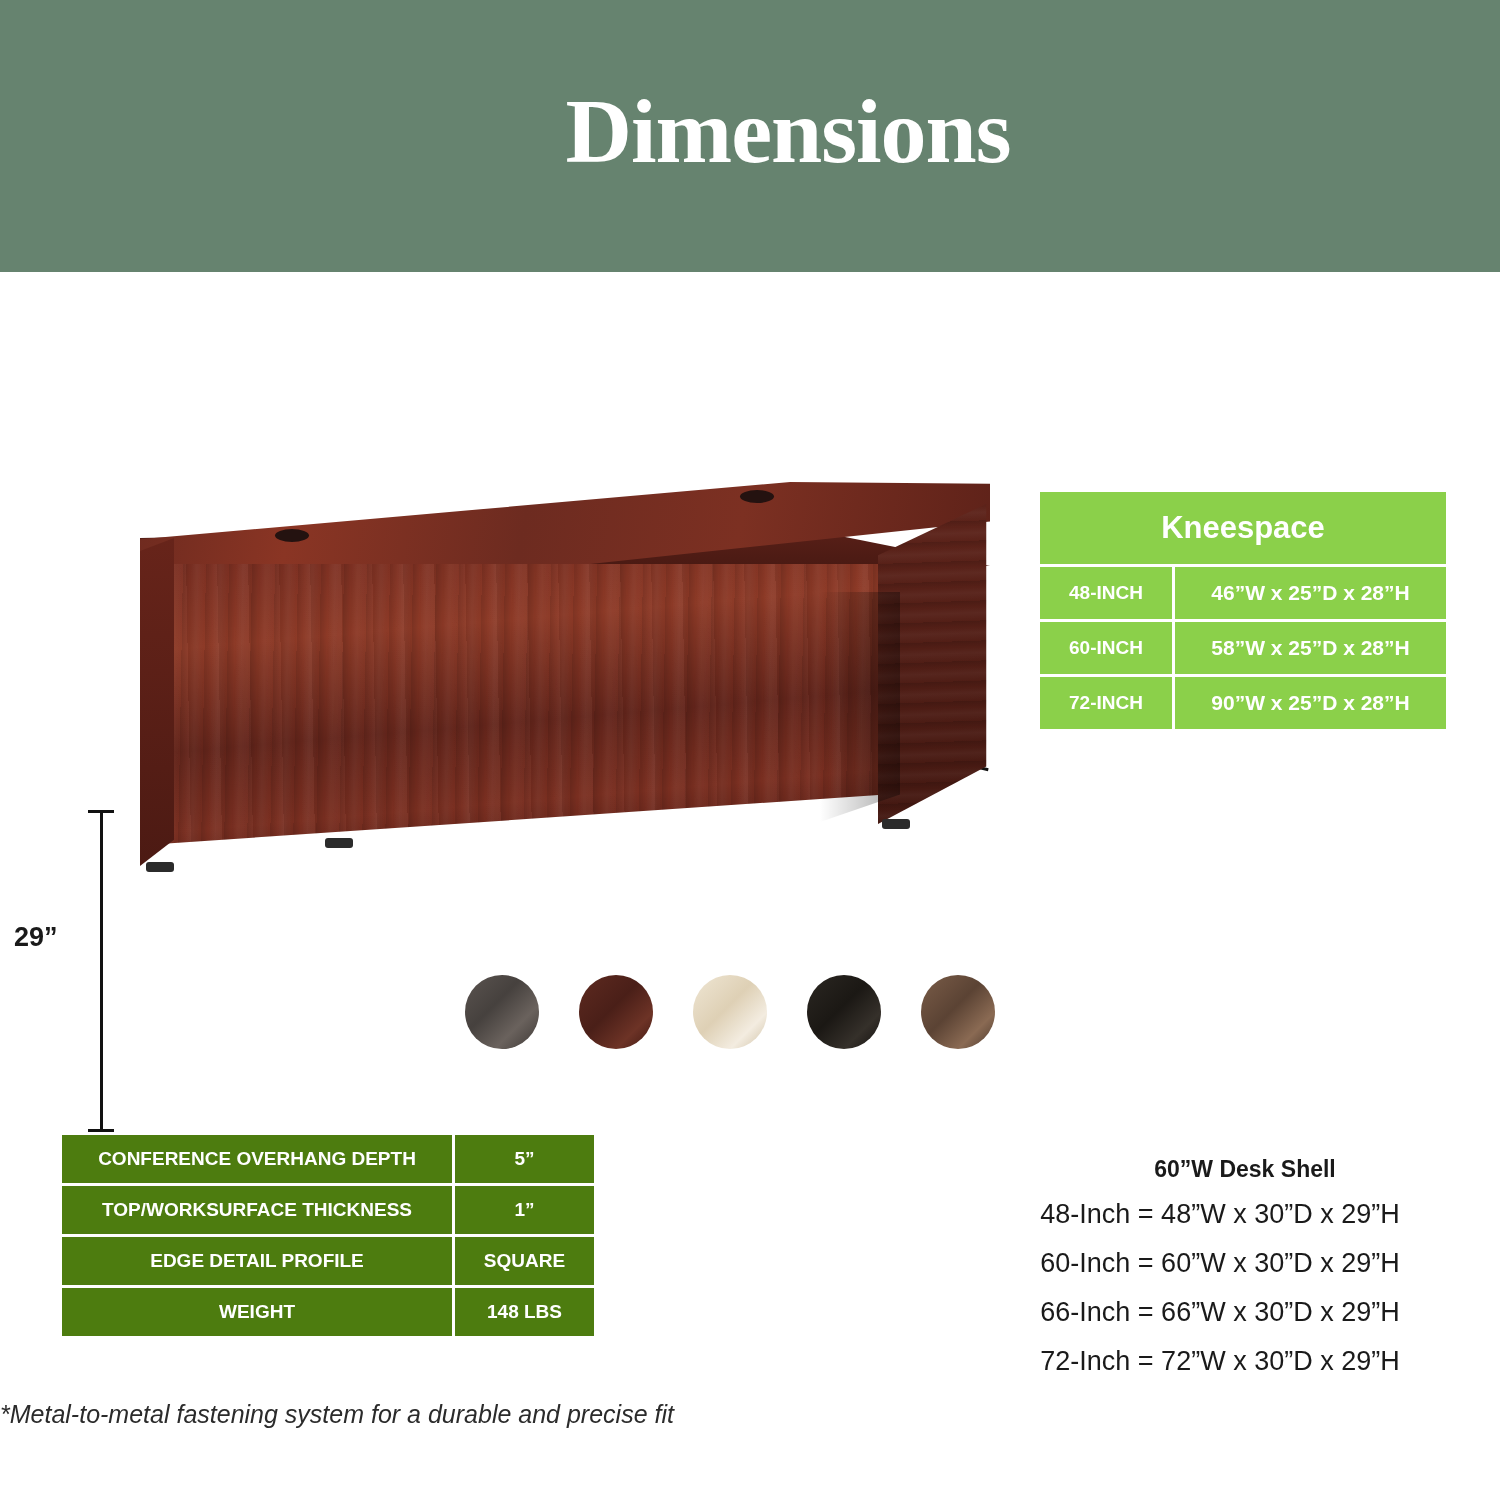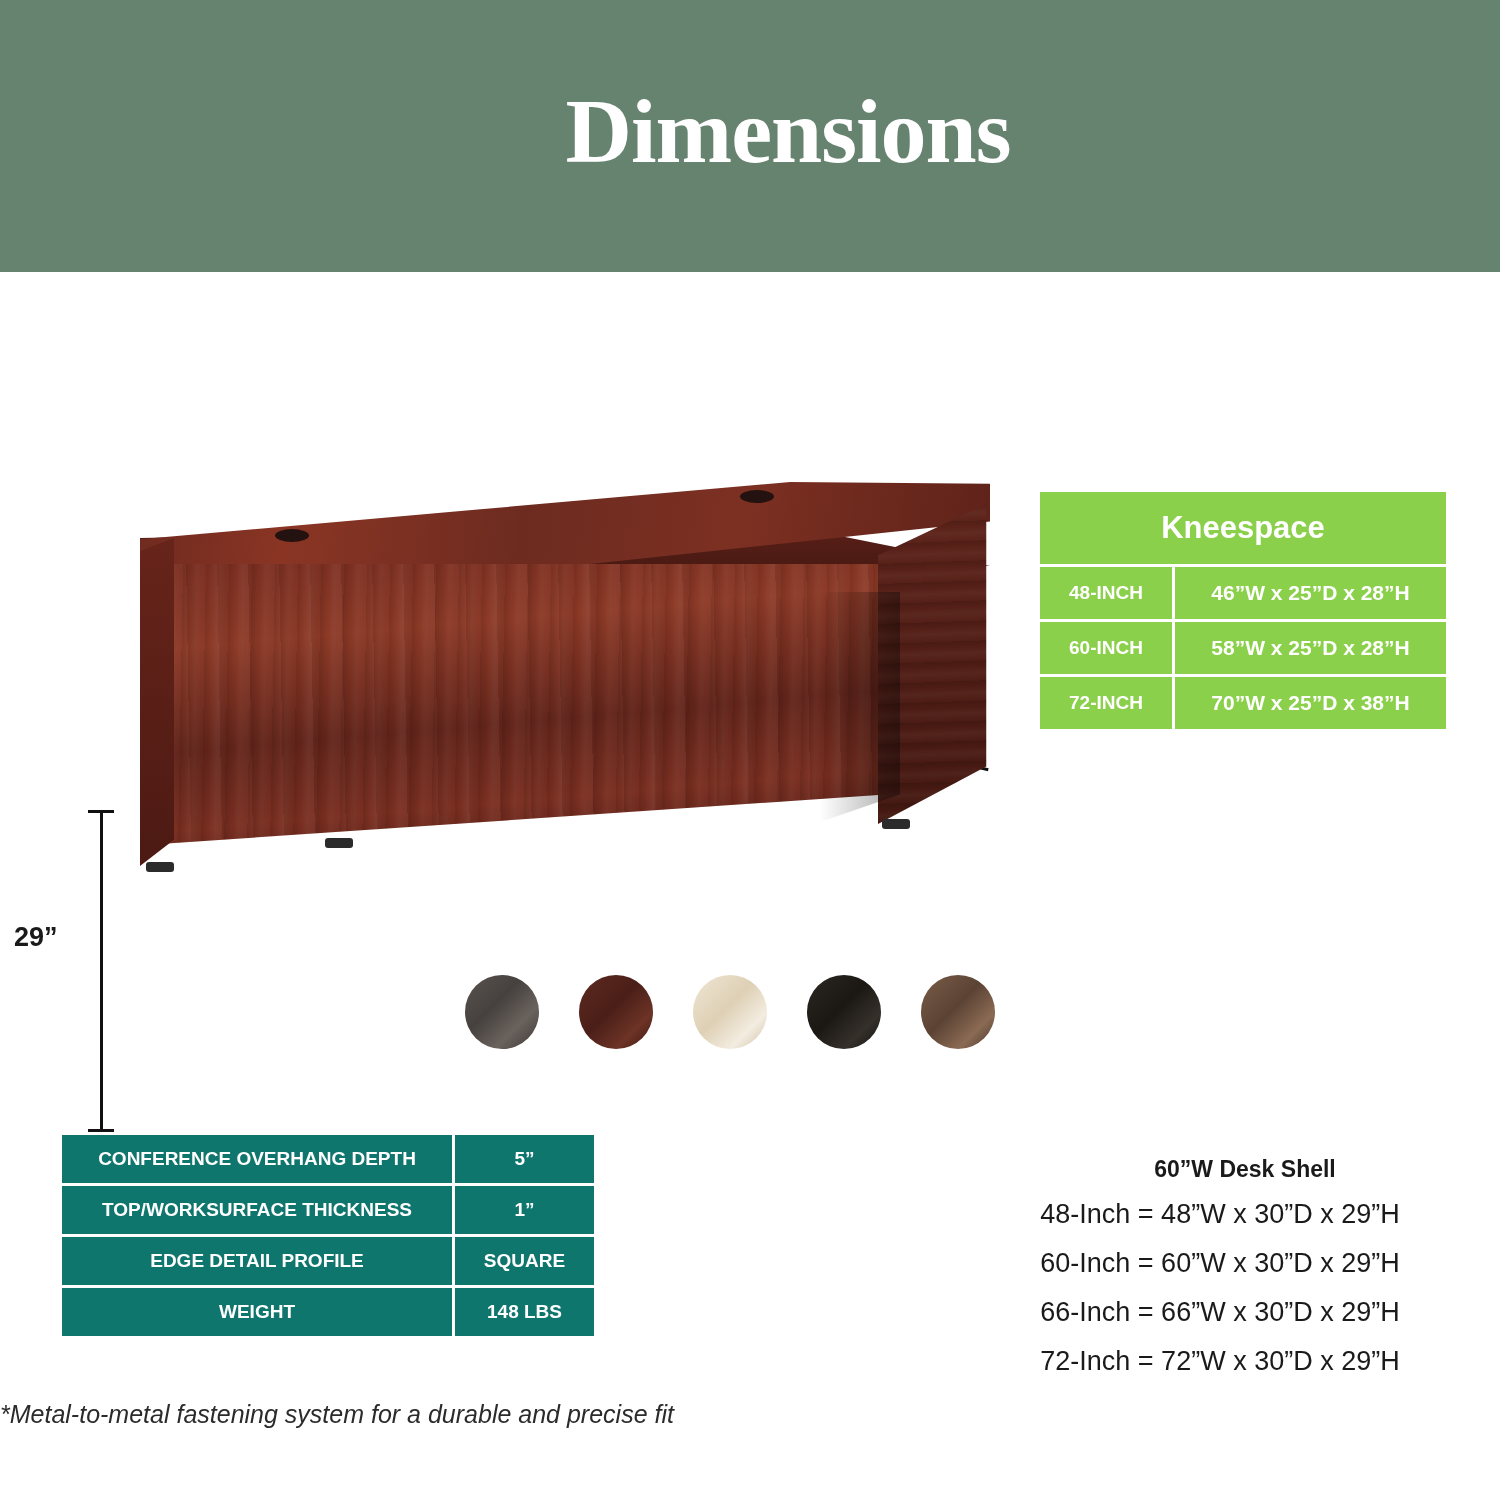--- a/index.html
+++ b/index.html
@@ -243,21 +243,21 @@
   
   .specs-table {
     position: absolute;
     left: 62px;
     top: 1135px;
     width: 532px;
     border-collapse: separate;
     border-spacing: 0;
   }
   .specs-table td {
-    background: #0f766e;
+    background: #4d7c0f;
     color: #ffffff;
     font-weight: bold;
     padding: 13px 0;
     text-align: center;
     border-bottom: 3px solid #ffffff;
   }
   .specs-table tr:last-child td { border-bottom: none; }
   .spec-label { font-size: 19px; border-right: 3px solid #ffffff; width: 390px; }
   .spec-value { font-size: 19px; }
 
@@ -342,21 +342,21 @@
   <tr class="ks-row">
     <td class="ks-size">48-INCH</td>
     <td class="ks-val">46”W x 25”D x 28”H</td>
   </tr>
   <tr class="ks-row">
     <td class="ks-size">60-INCH</td>
     <td class="ks-val">58”W x 25”D x 28”H</td>
   </tr>
   <tr class="ks-row">
     <td class="ks-size">72-INCH</td>
-    <td class="ks-val">70”W x 25”D x 38”H</td>
+    <td class="ks-val">90”W x 25”D x 28”H</td>
   </tr>
 </tbody>
   </table>
 
 <div class="swatches">
   <div class="swatch sw1"></div>
   <div class="swatch sw2"></div>
   <div class="swatch sw3"></div>
   <div class="swatch sw4"></div>
   <div class="swatch sw5"></div>

